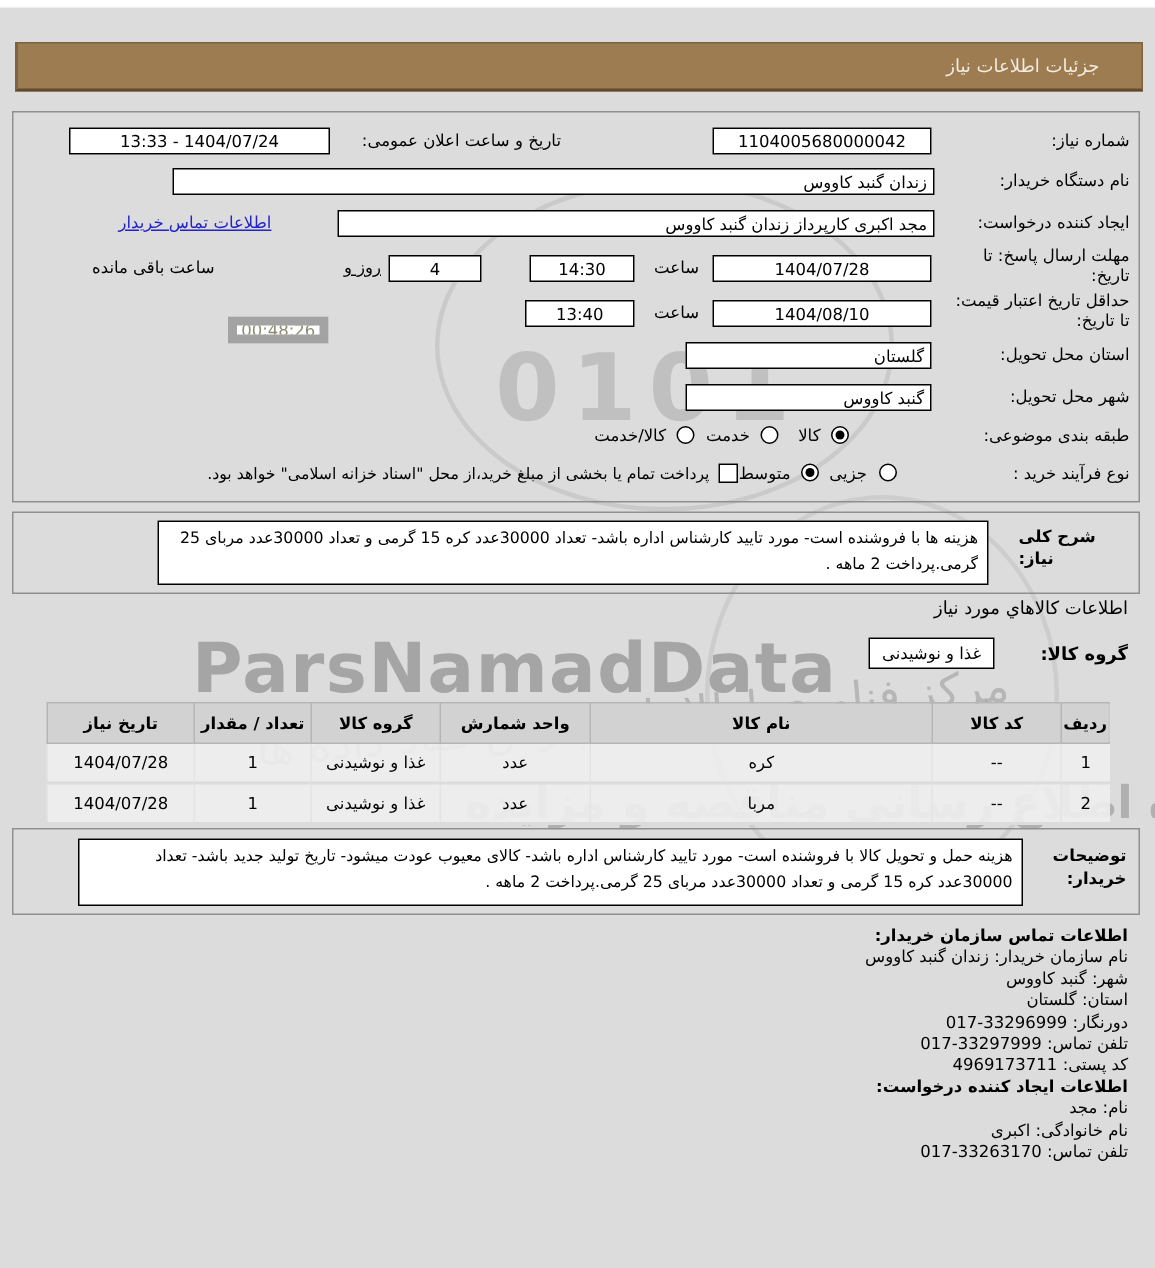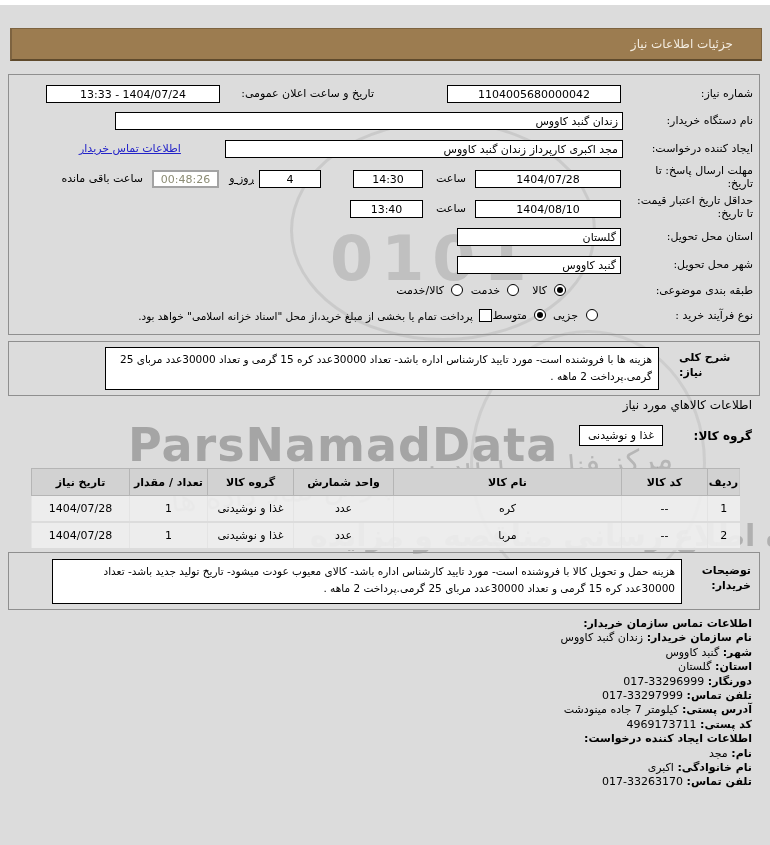--- a/index.html
+++ b/index.html
@@ -34,21 +34,21 @@
   .row > *{position:absolute;top:0;}
   .lbl{white-space:nowrap;line-height:18px;}
   .lbl2{line-height:13px;white-space:normal;top:-6px !important;text-align:right;}
   .field{
     background:#fff;border:1px solid #000;height:18px;box-sizing:border-box;
     display:flex;align-items:center;padding:0 4px;overflow:hidden;white-space:nowrap;
   }
   .field.center{justify-content:center;}
   .field.num{direction:ltr;margin-left:22px;}
   .field.count{
-    background:#ffffff;border:2px solid #a3a3a3;color:#8c8c74;justify-content:center;direction:ltr;
+    background:#ffffff;border:6px solid #a3a3a3;color:#8c8c74;justify-content:center;direction:ltr;margin-top:41px;
   }
   .link{color:#2323c8;text-decoration:underline;white-space:nowrap;line-height:18px;cursor:pointer;}
 
   .radio{width:12px;height:12px;border:1px solid #000;border-radius:50%;background:#fff;box-sizing:border-box;margin-top:2px;}
   .radio.checked::after{content:"";display:block;width:6px;height:6px;border-radius:50%;background:#000;margin:2px auto;}
   .checkbox{width:13px;height:13px;border:1px solid #000;background:#fff;box-sizing:border-box;margin-top:2px;}
 
   .boldlbl{font-weight:bold;white-space:nowrap;}
   .textbox{
     background:#fff;border:1px solid #000;box-sizing:border-box;
@@ -59,21 +59,21 @@
   table.goods{border-collapse:collapse;width:708px;background:transparent;table-layout:fixed;}
   table.goods th{
     background:#d2d2d2;font-weight:bold;height:24px;font-size:11px;
     border:1px solid #b5b5b5;border-right:1px solid #c9c9c9;
   }
   table.goods td{
     background:rgba(238,238,238,.92);height:23px;text-align:center;font-size:11px;
     border-bottom:2px solid #dcdcdc;border-left:1px solid #e4e4e4;
   }
   .contact-line{line-height:14.4px;white-space:nowrap;}
-  .contact-line b{font-weight:bold;text-align:center;}
+  .contact-line b{font-weight:normal;text-align:center;}
   .contact-head{font-weight:bold;line-height:14.4px;}
 
   
   #wm-circle1{top:120px;left:290px;width:300px;height:215px;border:3px solid rgba(110,110,110,.16);border-radius:50%;}
   #wm-circle2{top:330px;left:470px;width:230px;height:260px;border:3px solid rgba(110,110,110,.13);border-radius:50%;}
   #wm-digits{top:222px;left:330px;font-size:62px;font-weight:bold;color:rgba(130,130,130,.30);letter-spacing:8px;direction:ltr;}
   #wm-latin{top:418px;left:128px;font-size:46px;font-weight:bold;color:rgba(110,110,110,.50);letter-spacing:1px;direction:ltr;}
   #wm-fa1{top:462px;left:170px;font-size:30px;color:rgba(120,120,120,.38);transform:rotate(-5deg);}
   #wm-fa2{top:518px;left:310px;font-size:30px;font-weight:bold;color:rgba(115,115,115,.42);}
 </style>
@@ -90,21 +90,21 @@
 <div class="layer topstrip"></div>
 
 <div class="layer titlebar" id="titlebar" style="background: rgb(156, 124, 80);">
   <span>جزئیات اطلاعات نیاز</span>
 </div>
 
 <div class="layer panel panel-main">
 
   <div class="row" style="top:10px;">
     <span class="lbl" style="right:6px;">شماره نیاز:</span>
-    <div class="field center num" style="right:138px;width:174px;">1104005680000042</div>
+    <div class="field center num" style="right:138px;width:146px;">1104005680000042</div>
     <span class="lbl" style="right:385px;">تاریخ و ساعت اعلان عمومی:</span>
     <div class="field center num" style="right:539px;width:174px;">13:33 - 1404/07/24</div>
   </div>
 
   <div class="row" style="top:37px;">
     <span class="lbl" style="right:6px;">نام دستگاه خریدار:</span>
     <div class="field" style="right:136px;width:508px;">زندان گنبد کاووس</div>
   </div>
 
   <div class="row" style="top:65px;">
@@ -223,21 +223,20 @@
 </div>
 
 <div class="layer" style="top:617px;right:18px;">
   <div class="contact-head">اطلاعات تماس سازمان خریدار:</div>
   <div>
       <div class="contact-line"><b>نام سازمان خریدار:</b> <span>زندان گنبد کاووس</span></div>
       <div class="contact-line"><b>شهر:</b> <span>گنبد کاووس</span></div>
       <div class="contact-line"><b>استان:</b> <span>گلستان</span></div>
       <div class="contact-line"><b>دورنگار:</b> <span>33296999-017</span></div>
       <div class="contact-line"><b>تلفن تماس:</b> <span>33297999-017</span></div>
-      <div class="contact-line"><b>آدرس پستی:</b> <span>کیلومتر 7 جاده مینودشت</span></div>
       <div class="contact-line"><b>کد پستی:</b> <span>4969173711</span></div>
     </div>
   <div class="contact-head">اطلاعات ایجاد کننده درخواست:</div>
   <div>
       <div class="contact-line"><b>نام:</b> <span>مجد</span></div>
       <div class="contact-line"><b>نام خانوادگی:</b> <span>اکبری</span></div>
       <div class="contact-line"><b>تلفن تماس:</b> <span>33263170-017</span></div>
     </div>
 </div>
 

